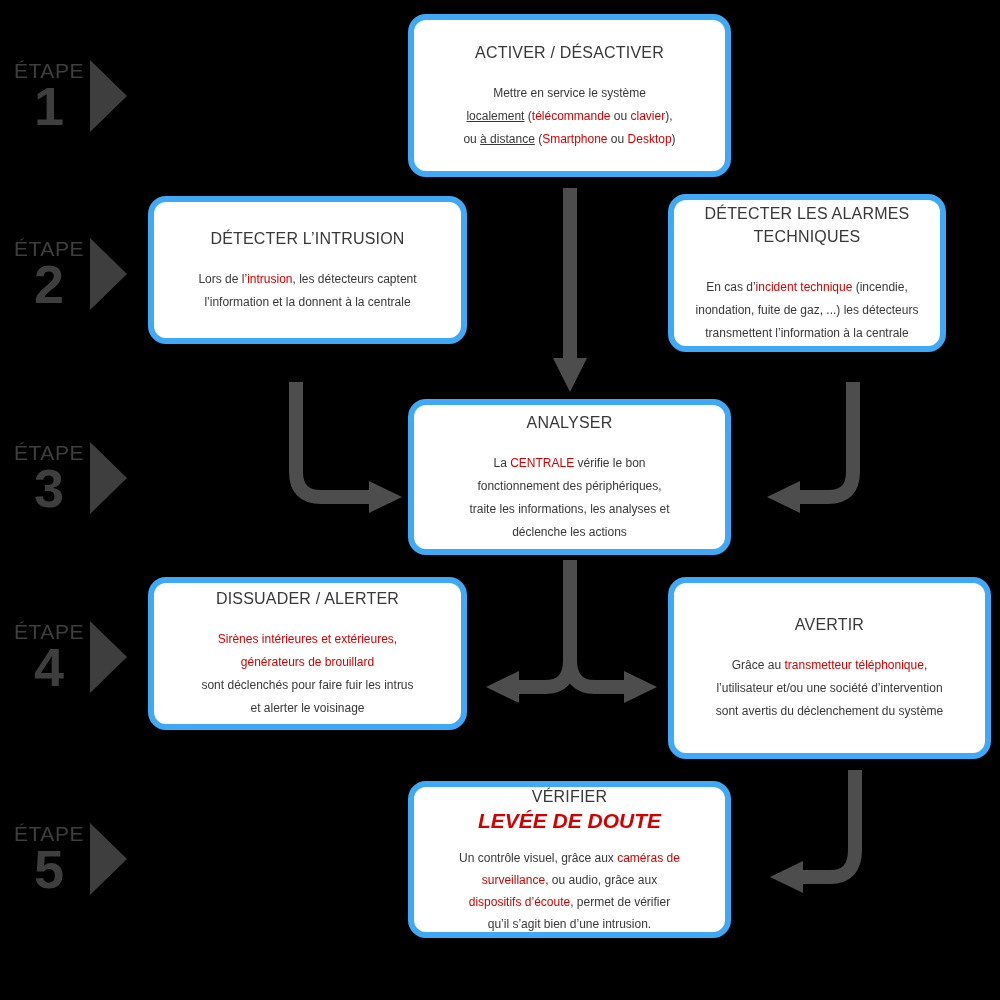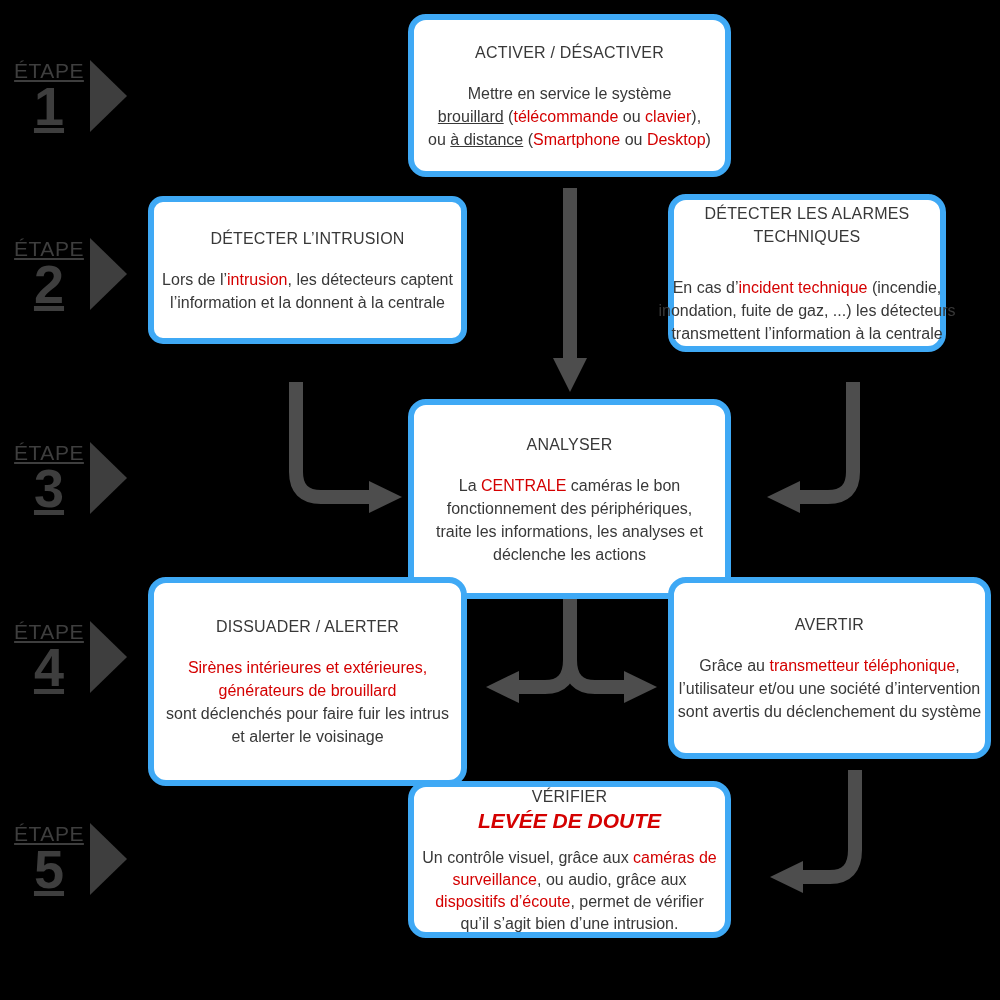--- a/index.html
+++ b/index.html
@@ -21,47 +21,46 @@
   .fbox{
     position:absolute;box-sizing:border-box;
     background:var(--white);
     border:6px solid var(--blue);
     border-radius:18px;
     display:flex;flex-direction:column;align-items:center;justify-content:center;
     color:var(--ink);
     text-align:center;
   }
   .box-activer  {left:408px;top:14px; width:323px;height:163px;}
-  .box-intrusion{left:148px;top:196px;width:319px;height:148px;border-radius:15px;}
+  .box-intrusion{left:148px;top:196px;width:319px;height:148px;}
   .box-alarmes  {left:668px;top:194px;width:278px;height:158px;}
-  .box-analyser {left:408px;top:399px;width:323px;height:200px;}
-  .box-dissuader{left:148px;top:577px;width:319px;height:209px;}
+  .box-analyser {left:408px;top:399px;width:323px;height:156px;}
+  .box-dissuader{left:148px;top:577px;width:319px;height:153px;}
   .box-avertir  {left:668px;top:577px;width:323px;height:182px;}
   .box-verifier {left:408px;top:781px;width:323px;height:157px;}
   .box-title{
     font-size:16px;font-weight:normal;letter-spacing:.2px;line-height:23px;
     color:var(--ink);white-space:pre-line;
   }
   .box-subtitle{
     font-size:21px;font-weight:bold;font-style:italic;color:var(--red);
     line-height:24px;margin-top:1px;
   }
-  .box-body{margin-top:18px;font-size:16px;color:var(--ink);}
+  .box-body{margin-top:18px;font-size:12px;color:var(--ink);}
   .box-alarmes  .box-body{margin-top:28px;}
   .box-verifier .box-body{margin-top:14px;}
   .box-body .line{line-height:23px;white-space:nowrap;}
   .box-verifier .box-body .line{line-height:22px;}
   .box-body .red{color:var(--red);}
   .box-body .under{text-decoration:underline;}
   
   .step{
     position:absolute;left:12px;width:118px;height:76px;
     display:flex;flex-direction:row;align-items:center;
     color:var(--step);
-    text-decoration:underline;
   }
   .step-1{top:58px;} .step-2{top:236px;} .step-3{top:440px;}
   .step-4{top:619px;} .step-5{top:821px;}
   .step-text{width:74px;display:flex;flex-direction:column;align-items:center;}
   .step-label{font-size:21px;line-height:20px;letter-spacing:.5px;}
   .step-number{font-size:54px;font-weight:bold;line-height:50px;}
   .step-arrow{
     width:0;height:0;margin-left:4px;
     border-left:37px solid var(--step);
     border-top:36px solid transparent;
@@ -137,21 +136,21 @@
     <g>
       <path d="M855 770 V850 Q855 877 830 877 H801"></path>
       <polygon points="803,861 803,893 770,877"></polygon>
     </g>
   </svg>
 
   <div class="fbox box-activer">
     <div class="box-title">ACTIVER / DÉSACTIVER</div>
     <div class="box-body">
         <div class="line"><span>Mettre en service le système</span></div>
-        <div class="line"><span class="under">brouillard</span><span> (</span><span class="red">télécommande</span><span> ou </span><span class="red">clavier</span><span>),</span></div>
+        <div class="line"><span class="under">localement</span><span> (</span><span class="red">télécommande</span><span> ou </span><span class="red">clavier</span><span>),</span></div>
         <div class="line"><span>ou </span><span class="under">à distance</span><span> (</span><span class="red">Smartphone</span><span> ou </span><span class="red">Desktop</span><span>)</span></div>
       </div>
   </div>
 
   <div class="fbox box-intrusion">
     <div class="box-title">DÉTECTER L’INTRUSION</div>
     <div class="box-body">
         <div class="line"><span>Lors de l’</span><span class="red">intrusion</span><span>, les détecteurs captent</span></div>
         <div class="line"><span>l’information et la donnent à la centrale</span></div>
       </div>
@@ -163,21 +162,21 @@
     <div class="box-body">
         <div class="line"><span>En cas d’</span><span class="red">incident technique</span><span> (incendie,</span></div>
         <div class="line"><span>inondation, fuite de gaz, ...) les détecteurs</span></div>
         <div class="line"><span>transmettent l’information à la centrale</span></div>
       </div>
   </div>
 
   <div class="fbox box-analyser">
     <div class="box-title">ANALYSER</div>
     <div class="box-body">
-        <div class="line"><span>La </span><span class="red">CENTRALE</span><span> caméras le bon</span></div>
+        <div class="line"><span>La </span><span class="red">CENTRALE</span><span> vérifie le bon</span></div>
         <div class="line"><span>fonctionnement des périphériques,</span></div>
         <div class="line"><span>traite les informations, les analyses et</span></div>
         <div class="line"><span>déclenche les actions</span></div>
       </div>
   </div>
 
   <div class="fbox box-dissuader">
     <div class="box-title">DISSUADER / ALERTER</div>
     <div class="box-body">
         <div class="line"><span class="red">Sirènes intérieures et extérieures,</span></div>

